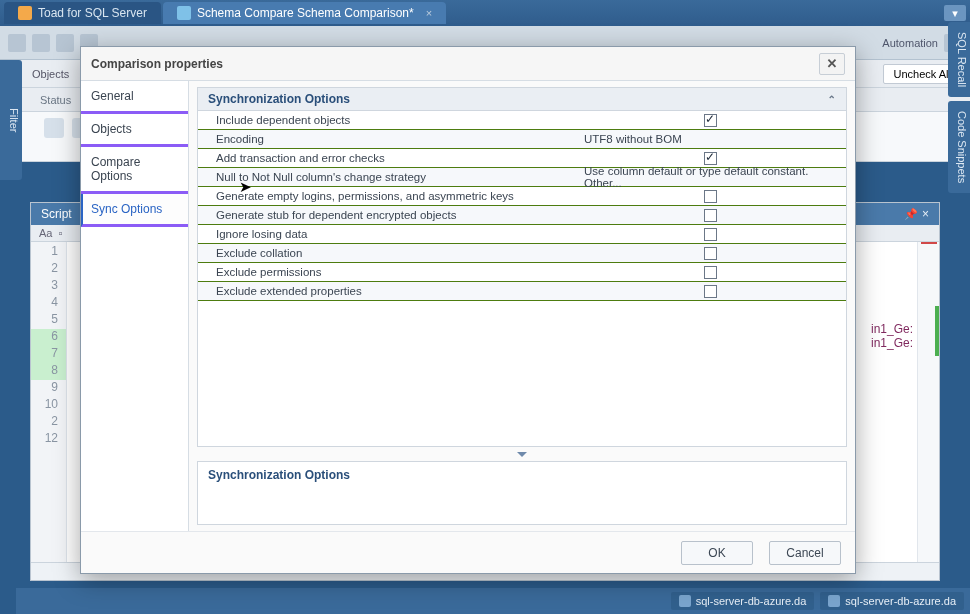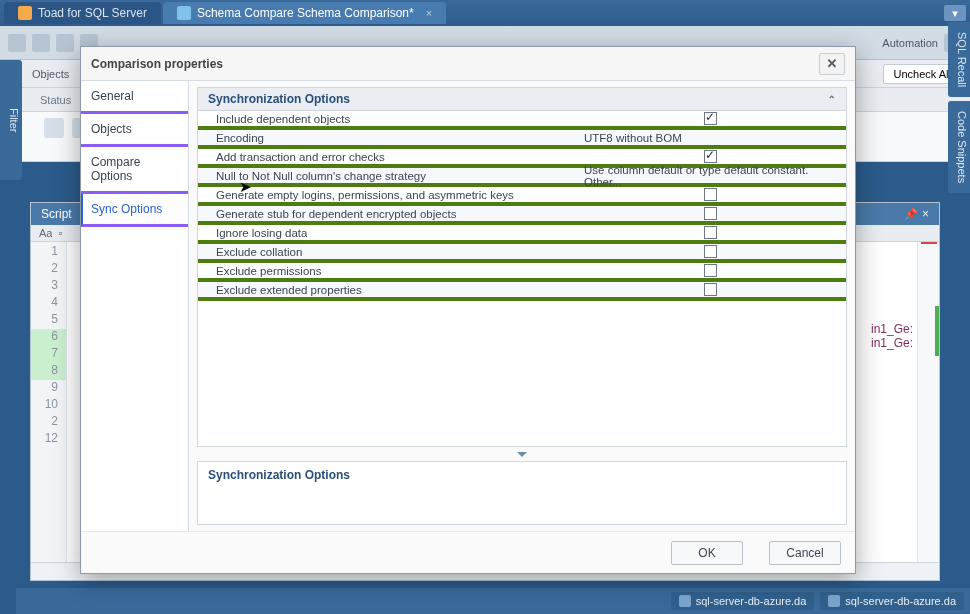--- a/index.html
+++ b/index.html
@@ -59,31 +59,31 @@
 .dlg-nav { width: 108px; border-right: 1px solid #d6dde4; background: #fff; }
 .dlg-nav .ni { padding: 8px 10px; font-size: 12px; color: #3a4450; border-bottom: 3px solid #8b5cf6; cursor: pointer; }
 .dlg-nav .ni.sel { color: #2a64c4; background: #fdfdfd; border-left: 2px solid #2a64c4; padding-left: 8px; }
 .cursor-arrow { position: absolute; left: 239px; top: 178px; font-size: 15px; color: #000; pointer-events: none; }
 
 .dlg-main { flex: 1; padding: 6px 8px; display: flex; flex-direction: column; gap: 4px; }
 .grid-wrap { border: 1px solid #cfd6de; background: #fff; flex: 1; display: flex; flex-direction: column; overflow: hidden; }
 .grid-header { background: #eaeef3; color: #2a4f7a; font-weight: 600; font-size: 12px; padding: 4px 10px; display: flex; align-items: center; border-bottom: 1px solid #cfd6de; }
 .grid-header .collapse-ic { margin-left: auto; color: #6a788a; font-size: 10px; }
 .grid-rows { flex: 1; overflow: auto; }
-.gr { display: flex; height: 19px; font-size: 11.5px; align-items: center; border-bottom: 4px solid #4d7c0f; }
+.gr { display: flex; height: 19px; font-size: 11.5px; align-items: center; border-bottom: 1px solid #4d7c0f; }
 .gr:nth-child(even) { background: #f6f8fb; }
 .gr .gl { flex: 0 0 380px; padding-left: 18px; color: #3b4552; }
 .gr .gv { flex: 1; padding-left: 6px; color: #3b4552; display: flex; align-items: center; }
 .chk { width: 13px; height: 13px; border: 1px solid #6b7787; background: #fff; position: relative; margin-left: 120px; display: inline-block; }
 .chk.checked::after { content: "✓"; position: absolute; top: -3px; left: 0; font-size: 12px; color: #1f2b3a; }
 .grid-sep { height: 6px; display: flex; align-items: center; justify-content: center; }
 .grid-sep .tri { width: 0; height: 0; border-left: 5px solid transparent; border-right: 5px solid transparent; border-top: 5px solid #6f8aab; }
 .desc-box { border: 1px solid #cfd6de; background: #fff; height: 64px; padding: 6px 10px; font-size: 12px; font-weight: 600; color: #2a4f7a; }
 
-.dlg-buttons { height: 42px; border-top: 1px solid #e3e7ec; display: flex; align-items: center; justify-content: flex-end; gap: 26px; padding: 0 14px; }
+.dlg-buttons { height: 42px; border-top: 1px solid #e3e7ec; display: flex; align-items: center; justify-content: flex-end; gap: 16px; padding: 0 14px; }
 .btn { min-width: 72px; height: 24px; border: 1px solid #b8c1cb; background: #f6f8fa; font-size: 12px; color: #3c4754; border-radius: 2px; cursor: pointer; }
 .pin-ic { color: #e6eef6; font-size: 11px; margin-left: auto; margin-right: 4px; }
 </style>
 </head>
 <body>
 
 <div class="titlebar">
   <div class="tab-app inactive">
     <span class="icon">
       <svg width="14" height="14">

